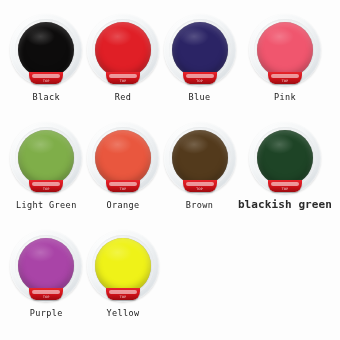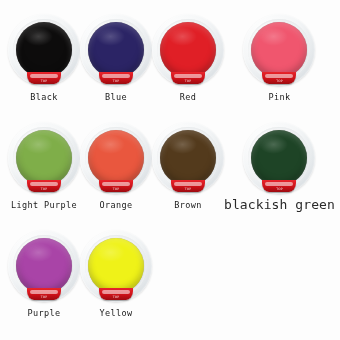--- a/index.html
+++ b/index.html
@@ -148,79 +148,80 @@
     margin-top: 6px;
     font-size: 8.5px;
     line-height: 10px;
     color: #1a1a1a;
     letter-spacing: 0.4px;
     white-space: nowrap;
     font-family: "DejaVu Sans Mono", "Liberation Mono", monospace;
     text-align: right;
   }
   .label.small {
-    font-size: 13px;
+    font-size: 11px;
     letter-spacing: 0.1px;
     color: #2a2a2a;
+    font-weight: bold;
   }
 </style>
 </head>
 <body style="background: rgb(253, 253, 253);">
 
 <div id="board">
   <div class="grid" id="grid">
       <div class="cell">
         <div class="pad-wrap">
           <div class="case"></div>
           <div class="ink" style="background: rgb(13, 12, 12);"></div>
           <div class="tab">
             <div class="tab-text">TOP</div>
           </div>
         </div>
         <div class="label">Black</div>
       </div>
       <div class="cell">
         <div class="pad-wrap">
           <div class="case"></div>
+          <div class="ink" style="background: rgb(224, 31, 38);"></div>
+          <div class="tab">
+            <div class="tab-text">TOP</div>
+          </div>
+        </div>
+        <div class="label">Red</div>
+      </div>
+      <div class="cell">
+        <div class="pad-wrap">
+          <div class="case"></div>
           <div class="ink" style="background: rgb(43, 36, 101);"></div>
           <div class="tab">
             <div class="tab-text">TOP</div>
           </div>
         </div>
         <div class="label">Blue</div>
       </div>
       <div class="cell">
         <div class="pad-wrap">
           <div class="case"></div>
-          <div class="ink" style="background: rgb(224, 31, 38);"></div>
-          <div class="tab">
-            <div class="tab-text">TOP</div>
-          </div>
-        </div>
-        <div class="label">Red</div>
-      </div>
-      <div class="cell">
-        <div class="pad-wrap">
-          <div class="case"></div>
           <div class="ink" style="background: rgb(240, 86, 110);"></div>
           <div class="tab">
             <div class="tab-text">TOP</div>
           </div>
         </div>
         <div class="label">Pink</div>
       </div>
       <div class="cell">
         <div class="pad-wrap">
           <div class="case"></div>
           <div class="ink" style="background: rgb(127, 174, 73);"></div>
           <div class="tab">
             <div class="tab-text">TOP</div>
           </div>
         </div>
-        <div class="label">Light Purple</div>
+        <div class="label">Light Green</div>
       </div>
       <div class="cell">
         <div class="pad-wrap">
           <div class="case"></div>
           <div class="ink" style="background: rgb(233, 87, 62);"></div>
           <div class="tab">
             <div class="tab-text">TOP</div>
           </div>
         </div>
         <div class="label">Orange</div>

